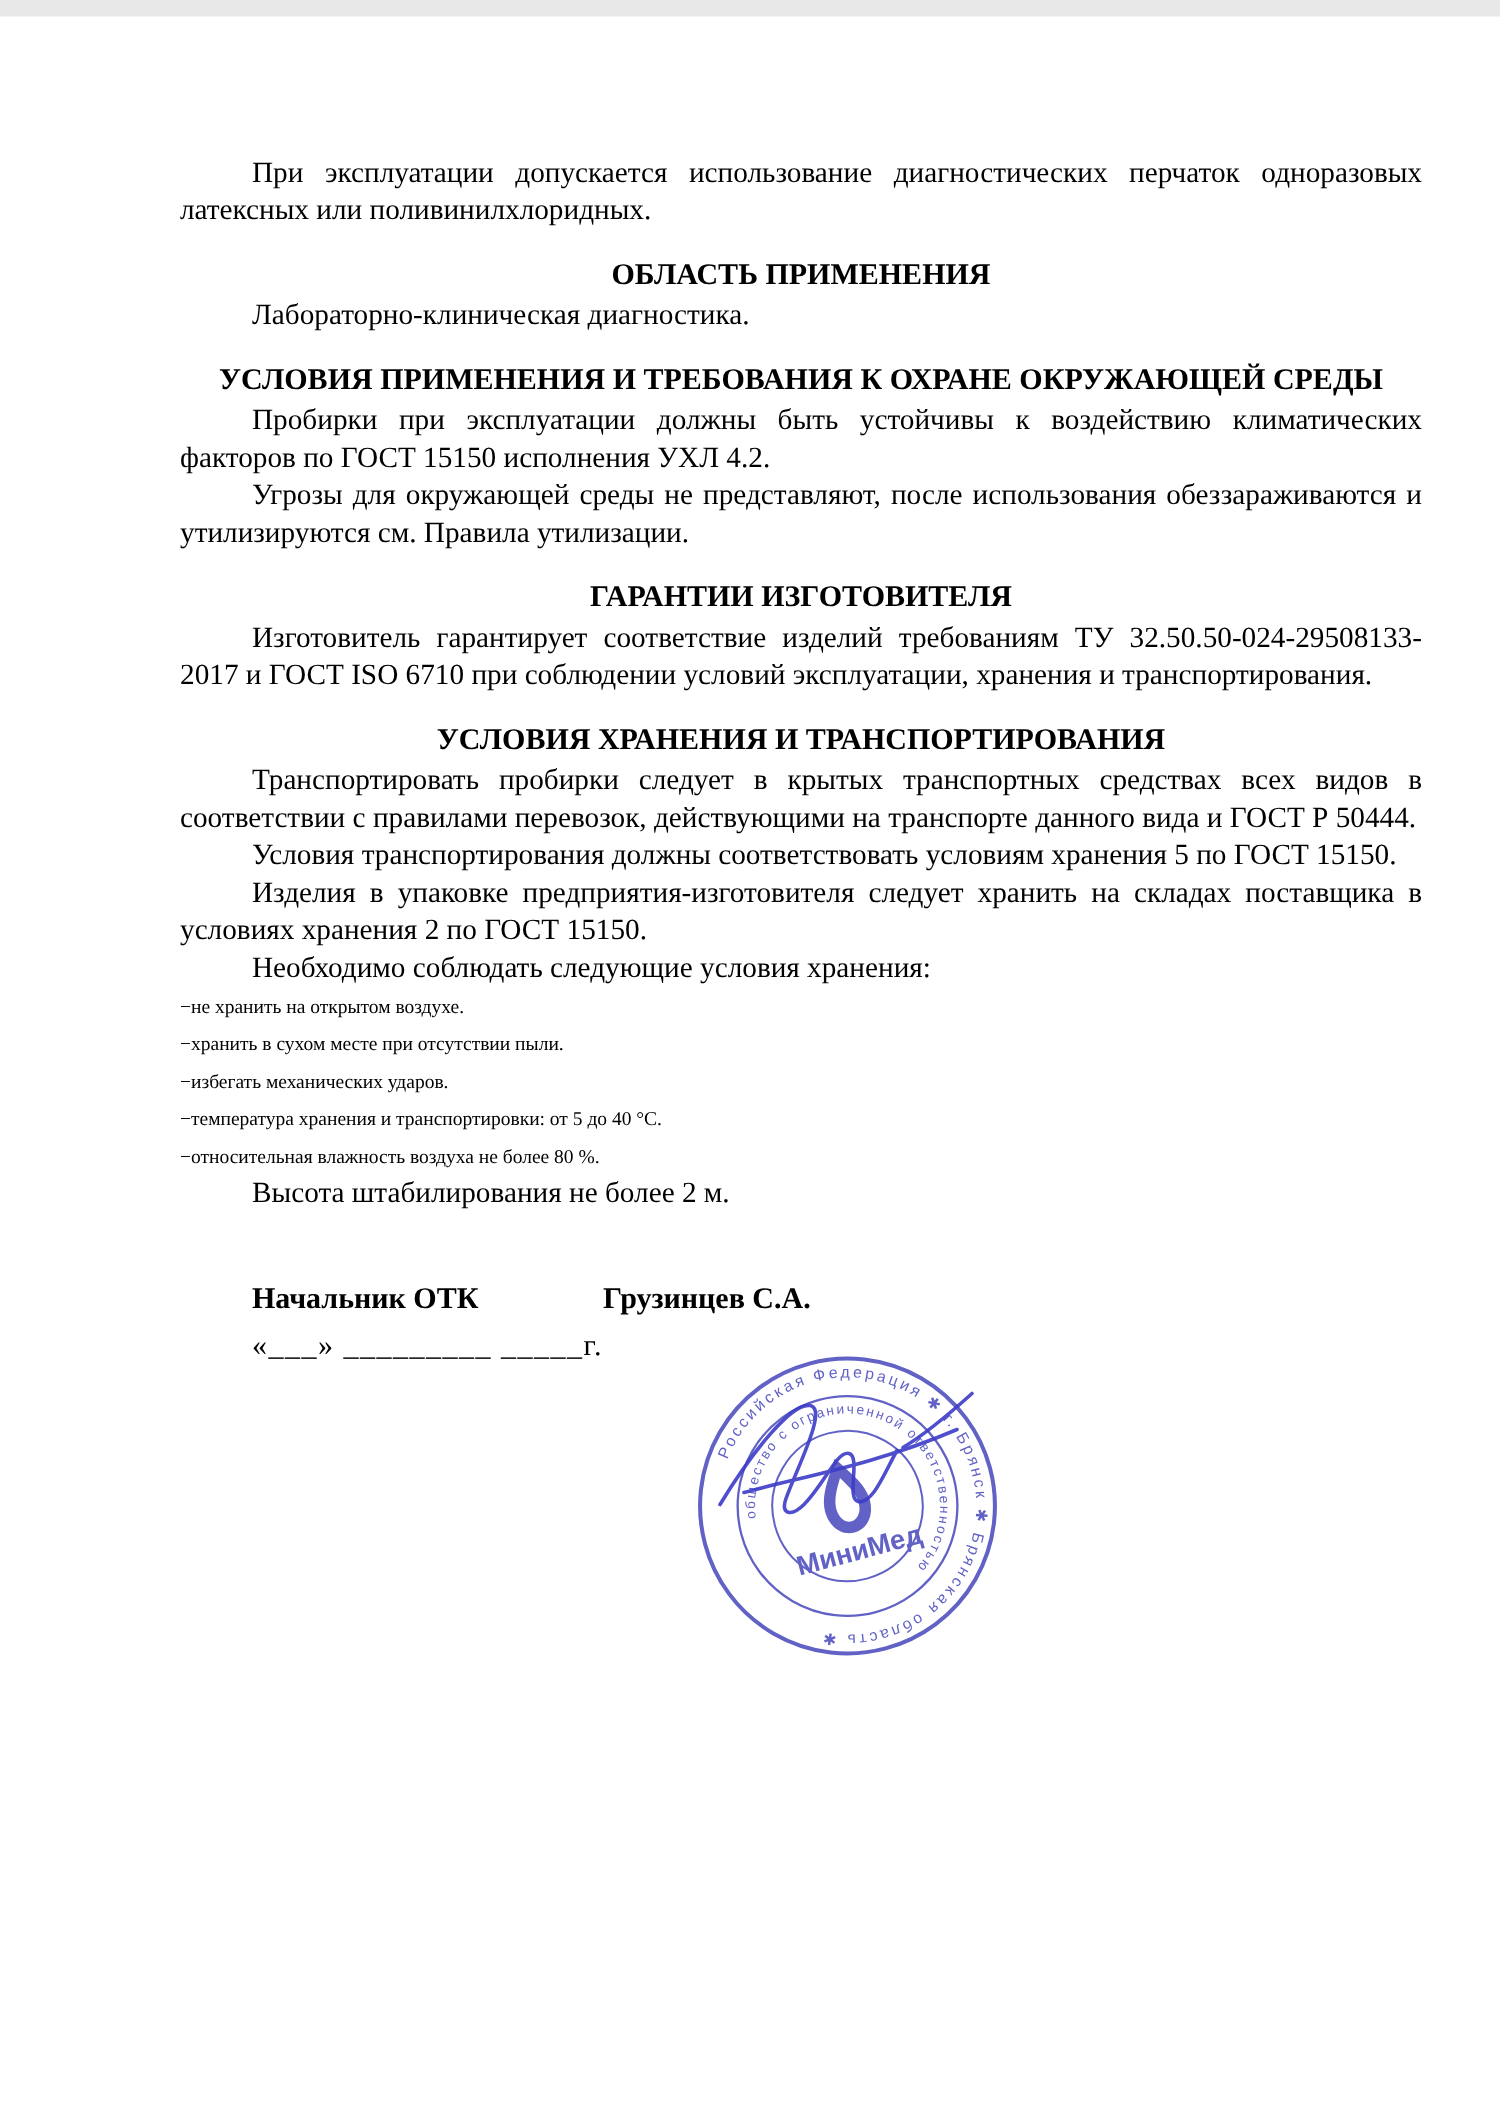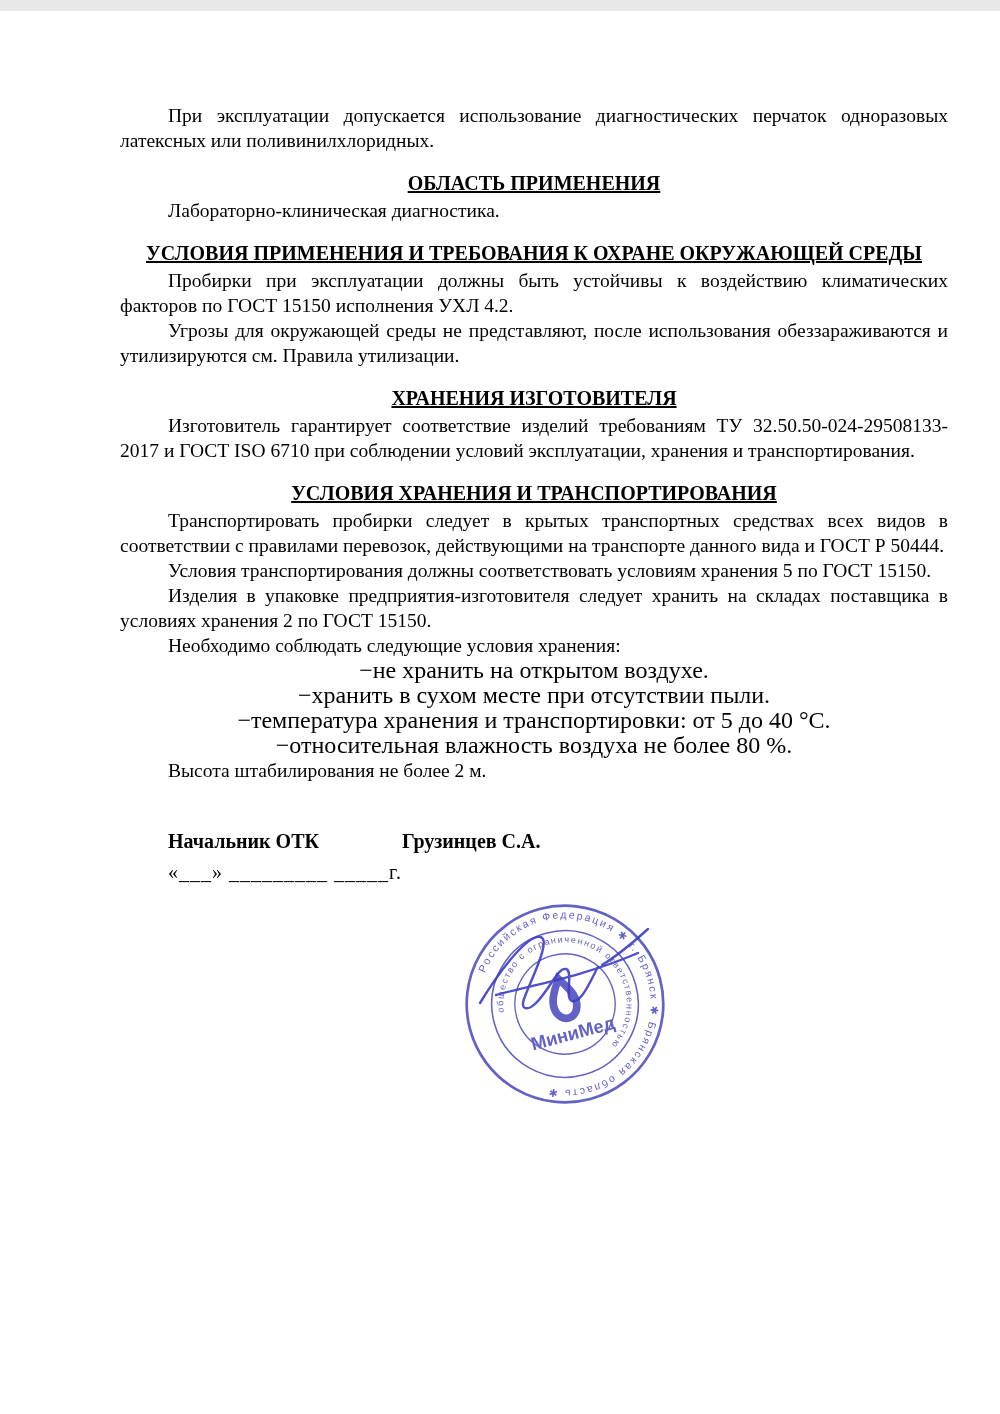--- a/index.html
+++ b/index.html
@@ -17,34 +17,33 @@
   }
 
   .body-text {
     font-size: 19.5px;
     line-height: 25px;
     text-align: justify;
     text-indent: 48px;
   }
 
   .list-line {
-    font-size: 24px;
+    font-size: 13px;
     line-height: 25px;
-    text-align: center;
+    text-align: left;
     text-indent: 0;
   }
 
   .doc-heading {
     font-size: 20px;
     line-height: 25px;
     font-weight: bold;
     text-align: center;
     margin-top: 18px;
     margin-bottom: 2px;
-    text-decoration: underline;
   }
 
   .sig-row {
     display: flex;
     justify-content: flex-start;
     margin-top: 46px;
     padding-left: 48px;
     padding-right: 62px;
   }
   .sig-title, .sig-name {
@@ -94,31 +93,32 @@
 
   <p class="body-text">При эксплуатации допускается использование диагностических перчаток одноразовых латексных или поливинилхлоридных.</p>
 
   <h2 class="doc-heading">ОБЛАСТЬ ПРИМЕНЕНИЯ</h2>
   <p class="body-text">Лабораторно-клиническая диагностика.</p>
 
   <h2 class="doc-heading">УСЛОВИЯ ПРИМЕНЕНИЯ И ТРЕБОВАНИЯ К ОХРАНЕ ОКРУЖАЮЩЕЙ СРЕДЫ</h2>
   <p class="body-text">Пробирки при эксплуатации должны быть устойчивы к воздействию климатических факторов по ГОСТ 15150 исполнения УХЛ 4.2.</p>
   <p class="body-text">Угрозы для окружающей среды не представляют, после использования обеззараживаются и утилизируются см. Правила утилизации.</p>
 
-  <h2 class="doc-heading">ХРАНЕНИЯ ИЗГОТОВИТЕЛЯ</h2>
+  <h2 class="doc-heading">ГАРАНТИИ ИЗГОТОВИТЕЛЯ</h2>
   <p class="body-text">Изготовитель гарантирует соответствие изделий требованиям ТУ 32.50.50-024-29508133-2017 и ГОСТ ISO 6710 при соблюдении условий эксплуатации, хранения и транспортирования.</p>
 
   <h2 class="doc-heading">УСЛОВИЯ ХРАНЕНИЯ И ТРАНСПОРТИРОВАНИЯ</h2>
   <p class="body-text">Транспортировать пробирки следует в крытых транспортных средствах всех видов в соответствии с правилами перевозок, действующими на транспорте данного вида и ГОСТ Р 50444.</p>
   <p class="body-text">Условия транспортирования должны соответствовать условиям хранения 5 по ГОСТ 15150.</p>
   <p class="body-text">Изделия в упаковке предприятия-изготовителя следует хранить на складах поставщика в условиях хранения 2 по ГОСТ 15150.</p>
   <p class="body-text">Необходимо соблюдать следующие условия хранения:</p>
 
   <p class="list-line">−не хранить на открытом воздухе.</p>
   <p class="list-line">−хранить в сухом месте при отсутствии пыли.</p>
+  <p class="list-line">−избегать механических ударов.</p>
   <p class="list-line">−температура хранения и транспортировки: от 5 до 40 °С.</p>
   <p class="list-line">−относительная влажность воздуха не более 80 %.</p>
 
   <p class="body-text">Высота штабилирования не более 2 м.</p>
 
   <div class="sig-row">
     <div>
       <div class="sig-title">Начальник ОТК</div>
       <div class="sig-date">«___» _________  _____г.</div>
     </div>

